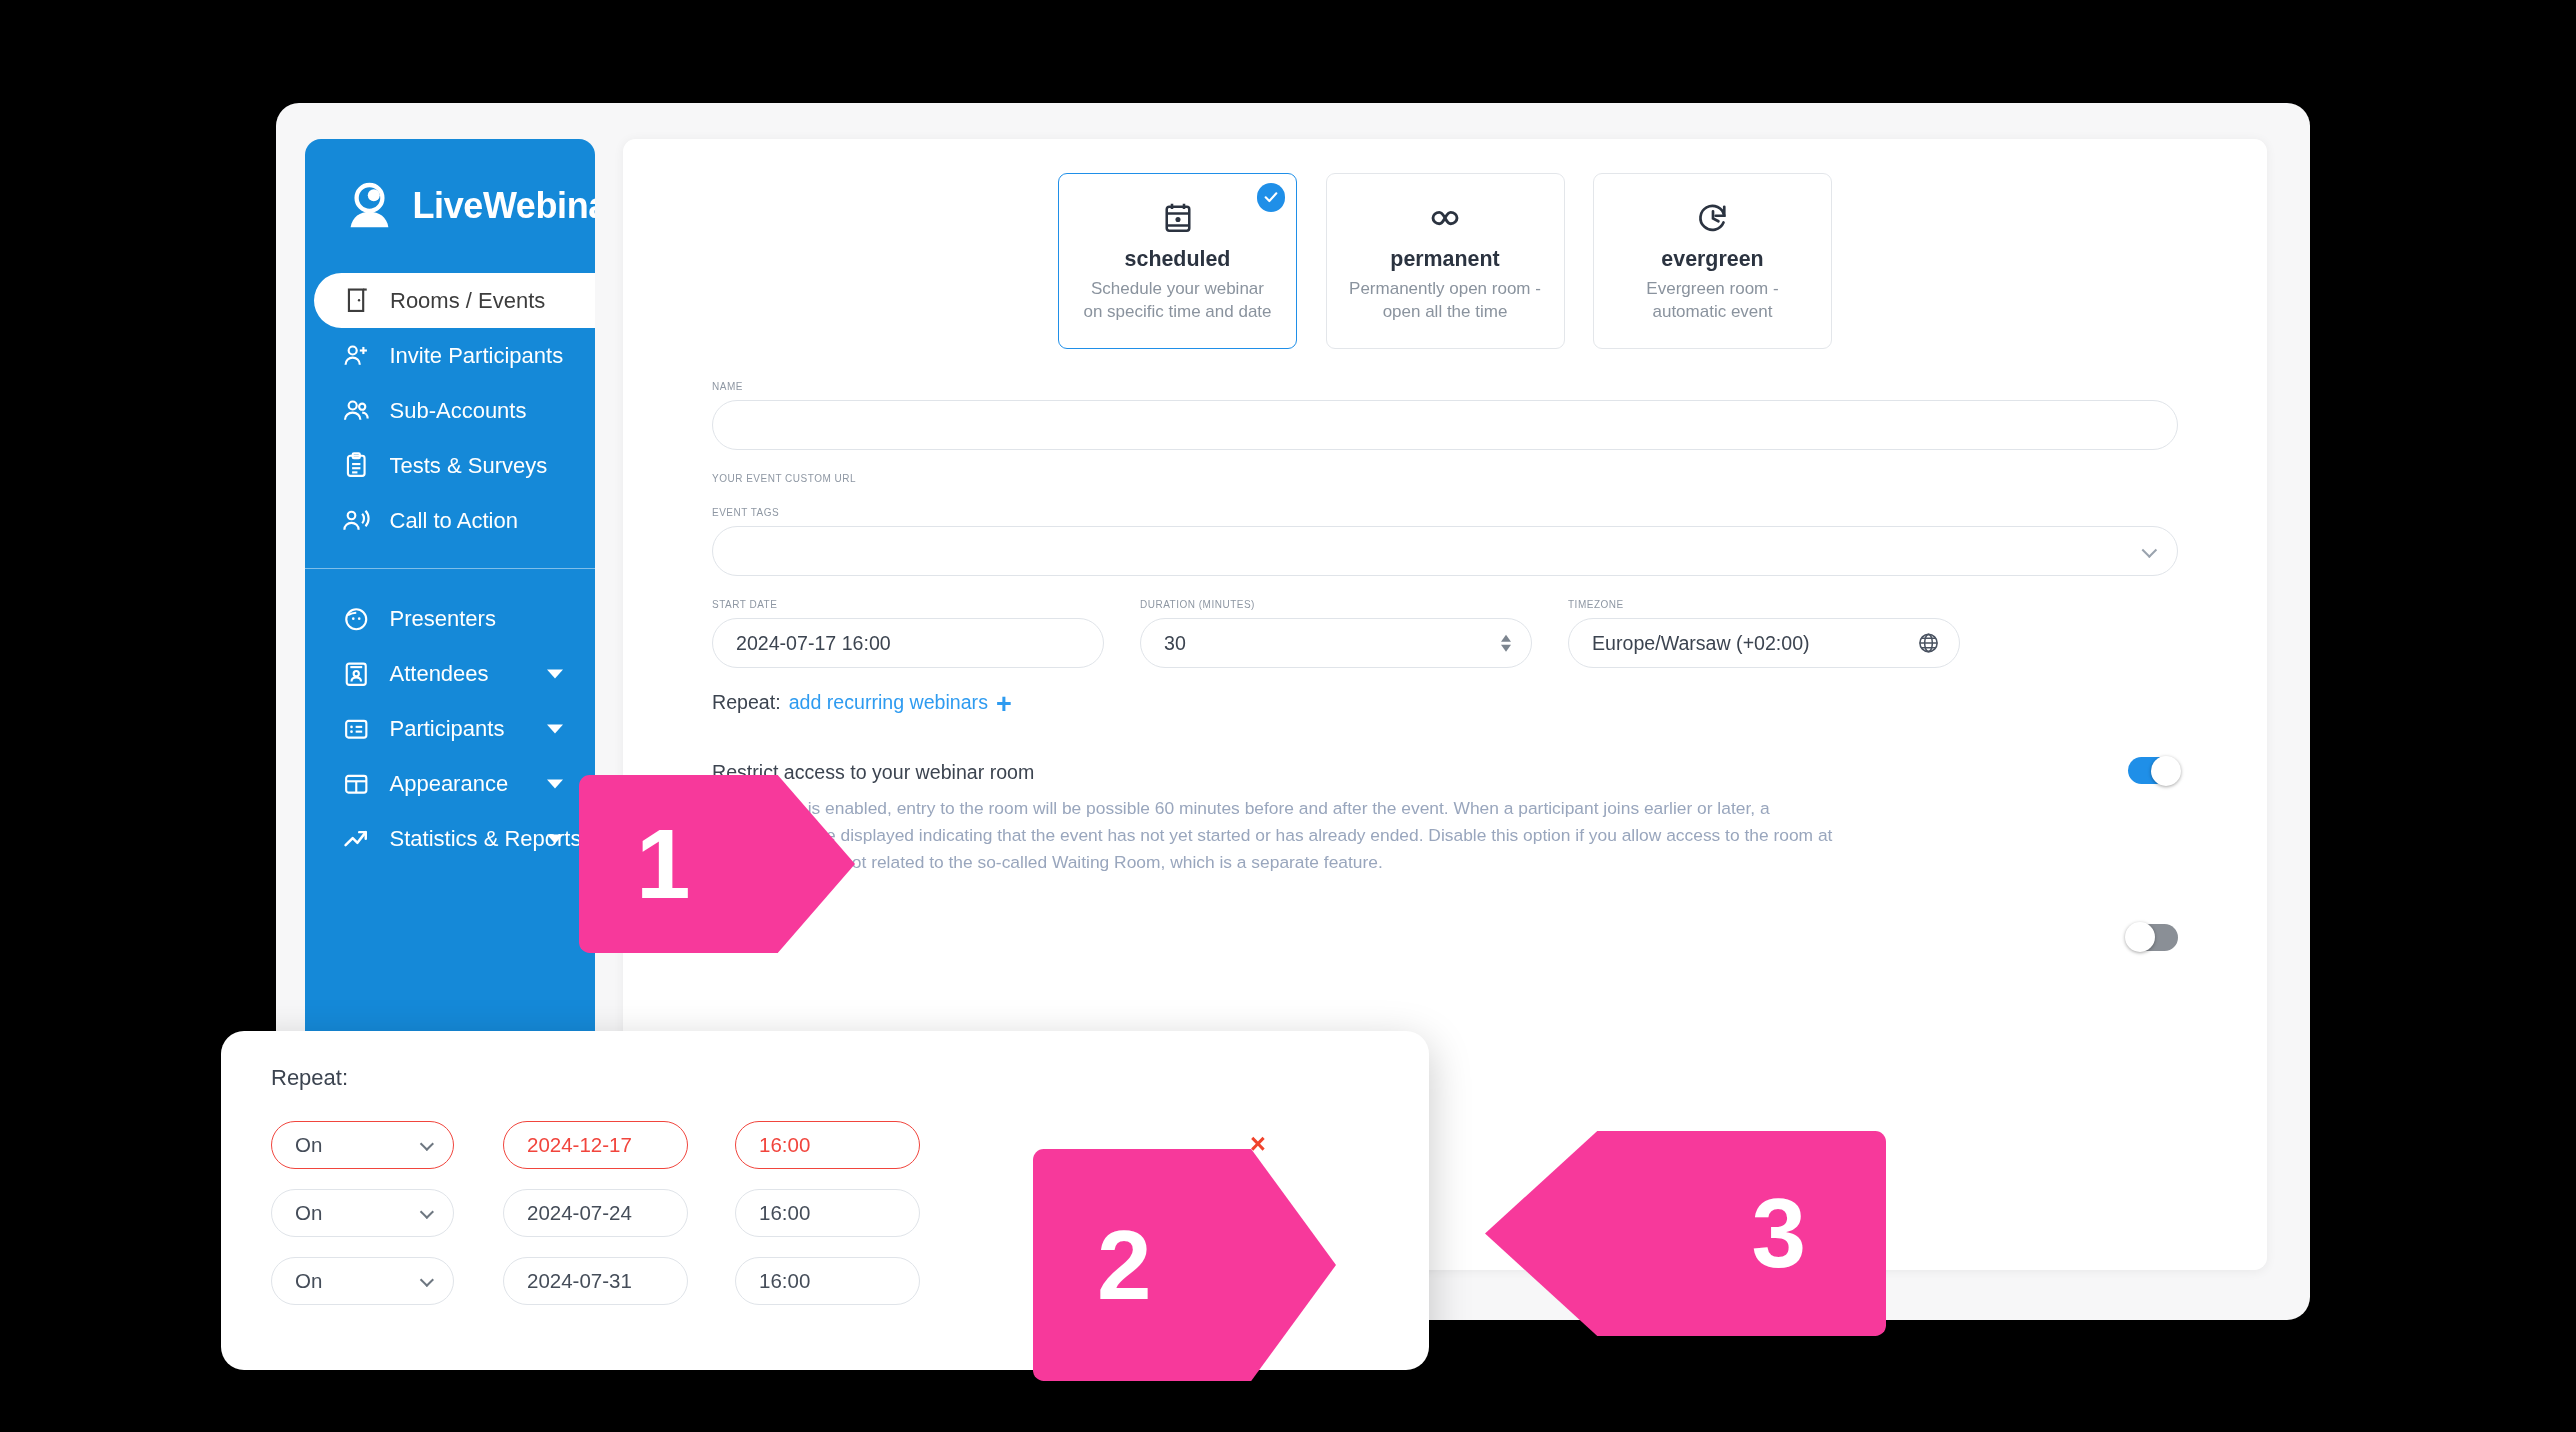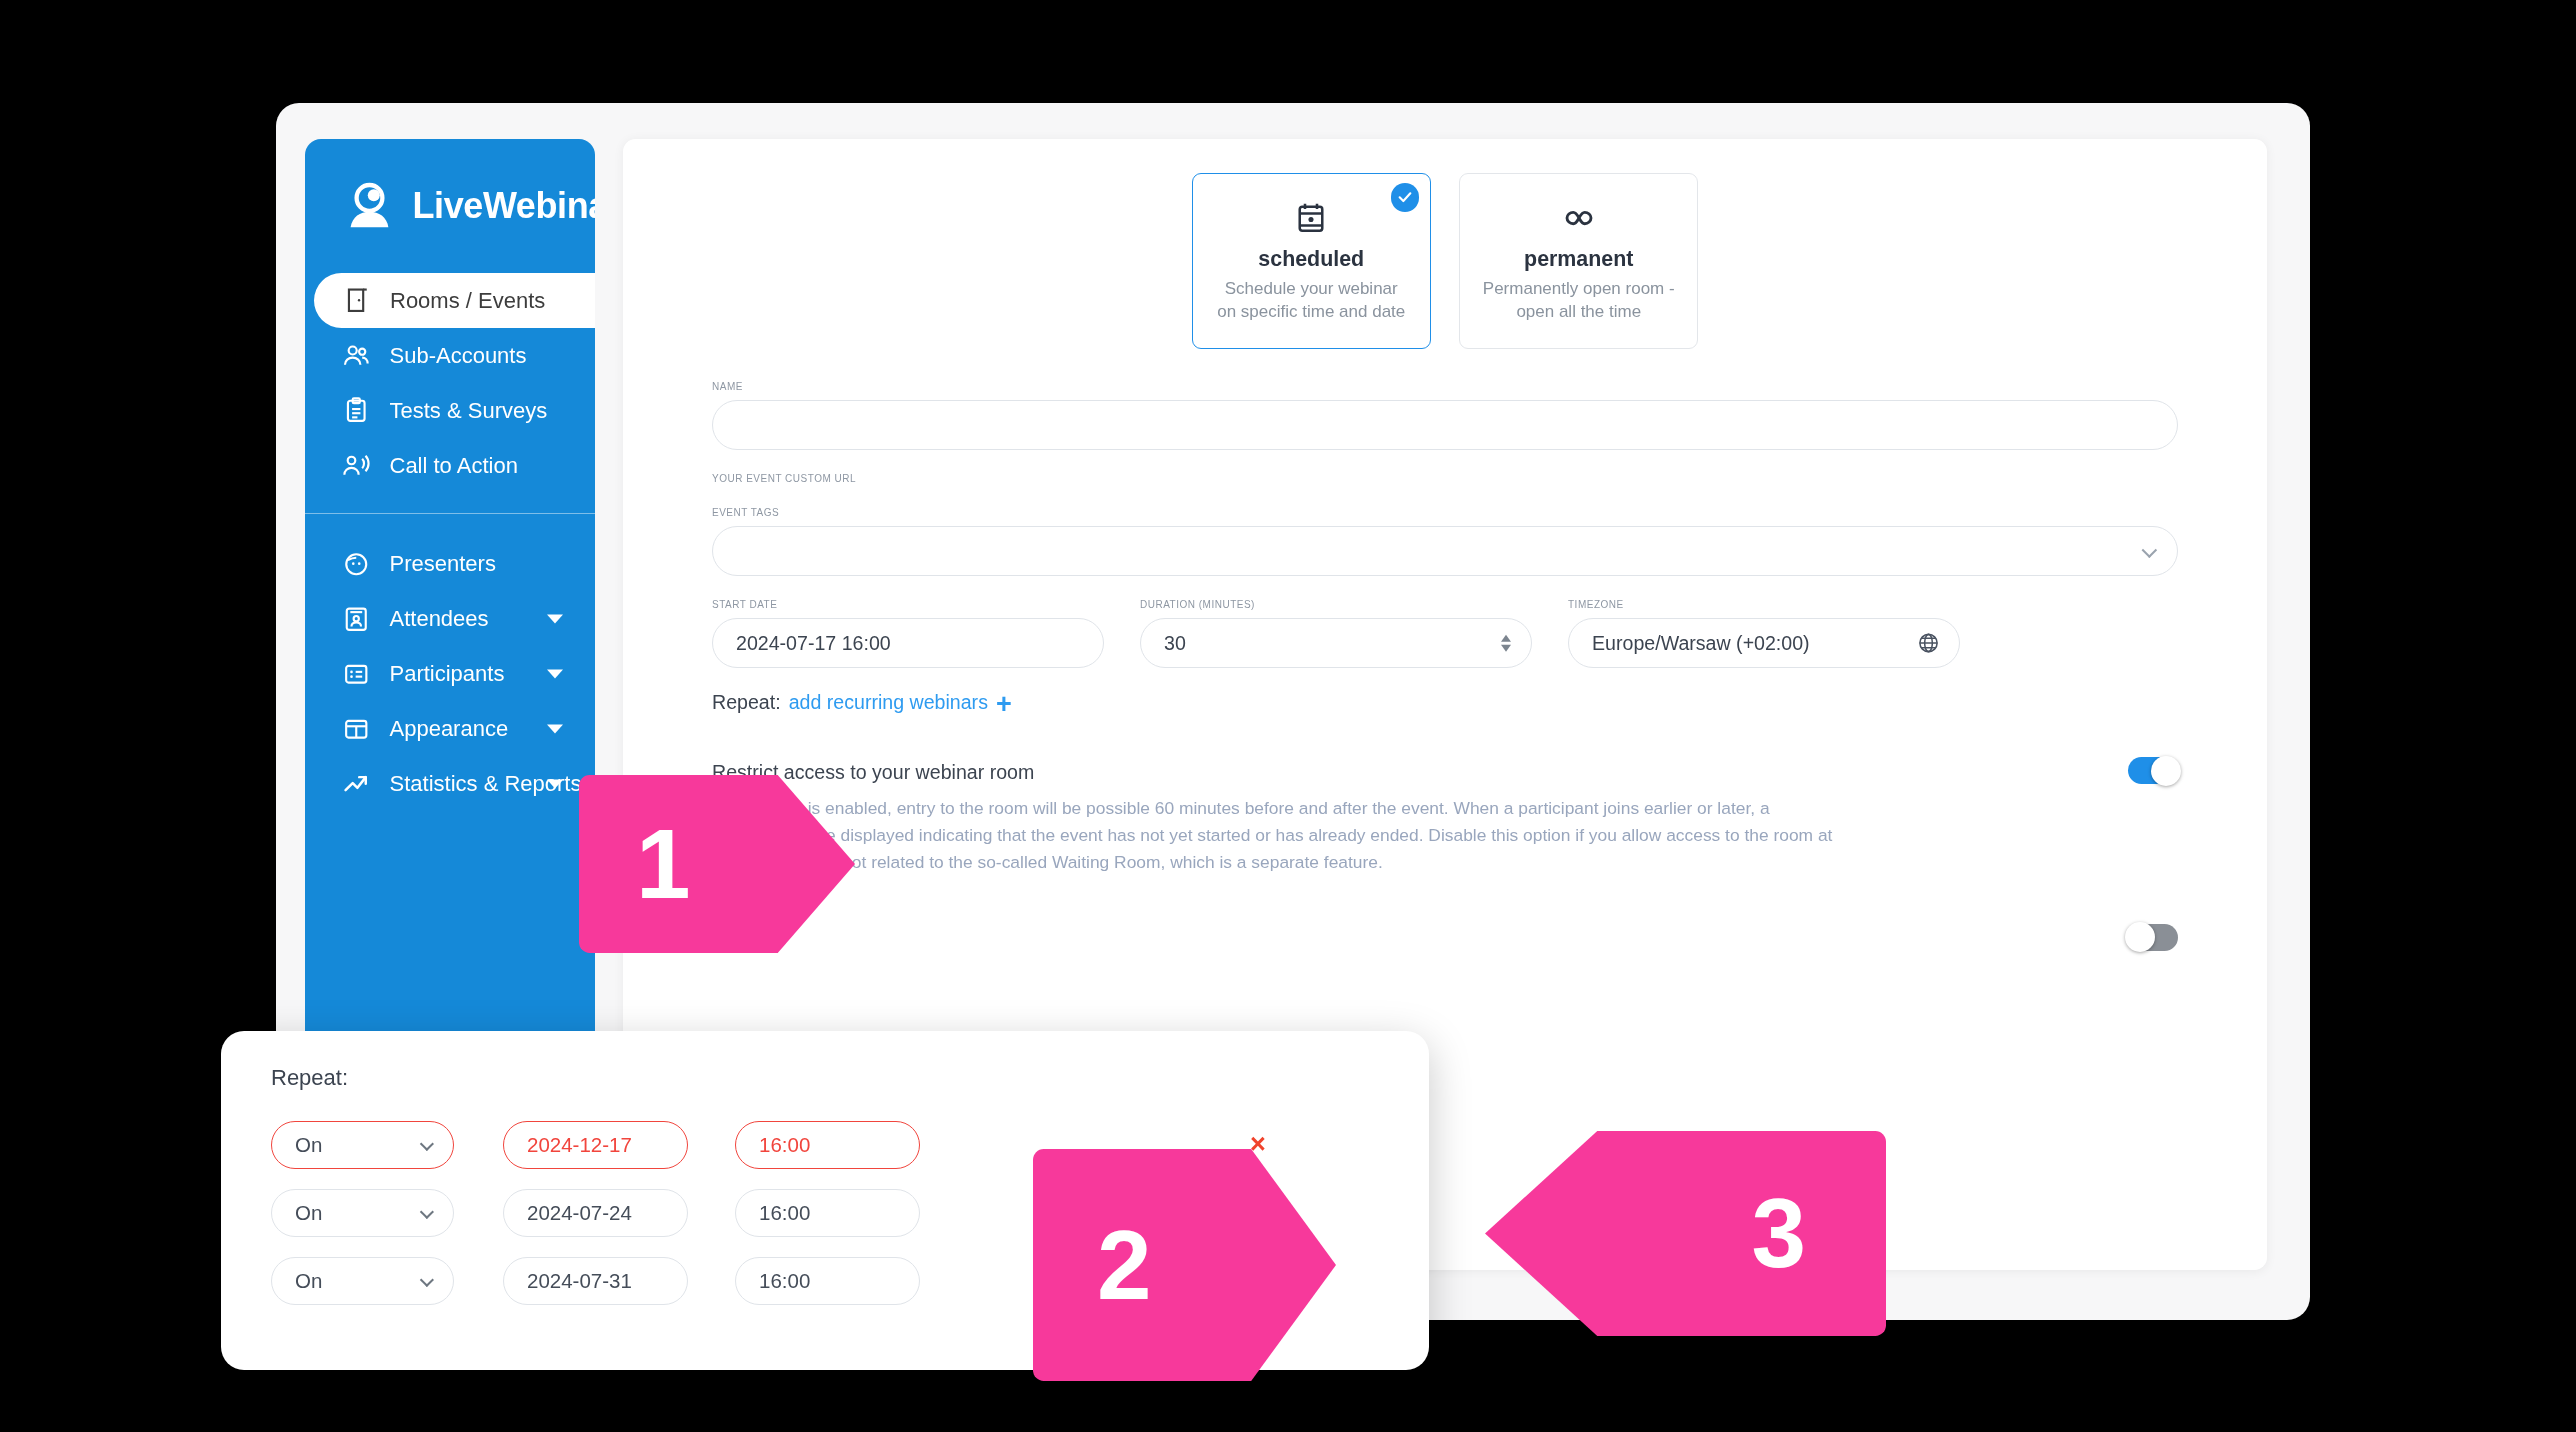--- a/index.html
+++ b/index.html
@@ -296,20 +296,31 @@
           <span class="ico">
             <svg viewBox="0 0 24 24" fill="none" stroke="#3d3d3d" stroke-width="1.8">
                 <rect x="5" y="3" width="12" height="18"></rect>
                 <circle cx="13.5" cy="12" r="1" fill="#3d3d3d" stroke="none"></circle>
                 <line x1="17" y1="3" x2="20" y2="3"></line>
               </svg>
           </span>
           <span>Rooms / Events</span>
         </div>
 
+        <div class="nav-item">
+          <span class="ico">
+            <svg viewBox="0 0 24 24" fill="none" stroke="#fff" stroke-width="1.8">
+                <circle cx="9" cy="8" r="3.4"></circle>
+                <path d="M3 20c0-3.6 2.8-6 6-6s6 2.4 6 6"></path>
+                <line x1="18" y1="5" x2="18" y2="11"></line>
+                <line x1="15" y1="8" x2="21" y2="8"></line>
+              </svg>
+          </span>
+          <span>Invite Participants</span>
+        </div>
 
         <div class="nav-item">
           <span class="ico">
             <svg viewBox="0 0 24 24" fill="none" stroke="#fff" stroke-width="1.8">
                 <circle cx="9" cy="8" r="3.4"></circle>
                 <path d="M2.5 20c0-3.6 2.9-6 6.5-6s6.5 2.4 6.5 6"></path>
                 <circle cx="17" cy="9" r="2.6"></circle>
                 <path d="M17 14c2.8 0 4.6 2 4.6 5"></path>
               </svg>
           </span>
@@ -438,20 +449,31 @@
         <div class="rt-card">
           <span class="rt-icon">
             <svg viewBox="0 0 24 24" fill="none" stroke="#2b3340" stroke-width="1.9">
                 <path d="M8.2 8.2c-2.3 0-4.2 1.7-4.2 3.8s1.9 3.8 4.2 3.8c3.6 0 4-7.6 7.6-7.6 2.3 0 4.2 1.7 4.2 3.8s-1.9 3.8-4.2 3.8c-3.6 0-4-7.6-7.6-7.6z"></path>
               </svg>
           </span>
           <span class="rt-title">permanent</span>
           <span class="rt-desc">Permanently open room - open all the time</span>
         </div>
 
+        <div class="rt-card">
+          <span class="rt-icon">
+            <svg viewBox="0 0 24 24" fill="none" stroke="#2b3340" stroke-width="1.8" stroke-linecap="round">
+                <path d="M19.5 10.5A8 8 0 1 0 19 15"></path>
+                <polyline points="19.5,4.5 19.5,10.5 13.8,10.5"></polyline>
+                <polyline points="12,7.5 12,12.3 15.6,14.2"></polyline>
+              </svg>
+          </span>
+          <span class="rt-title">evergreen</span>
+          <span class="rt-desc">Evergreen room - automatic event</span>
+        </div>
       </section>
 
       <section class="form">
 
         <div class="field">
           <div class="flabel">NAME</div>
           <input class="finput" type="text" value="" style="">
         </div>
 
         <div class="field">

